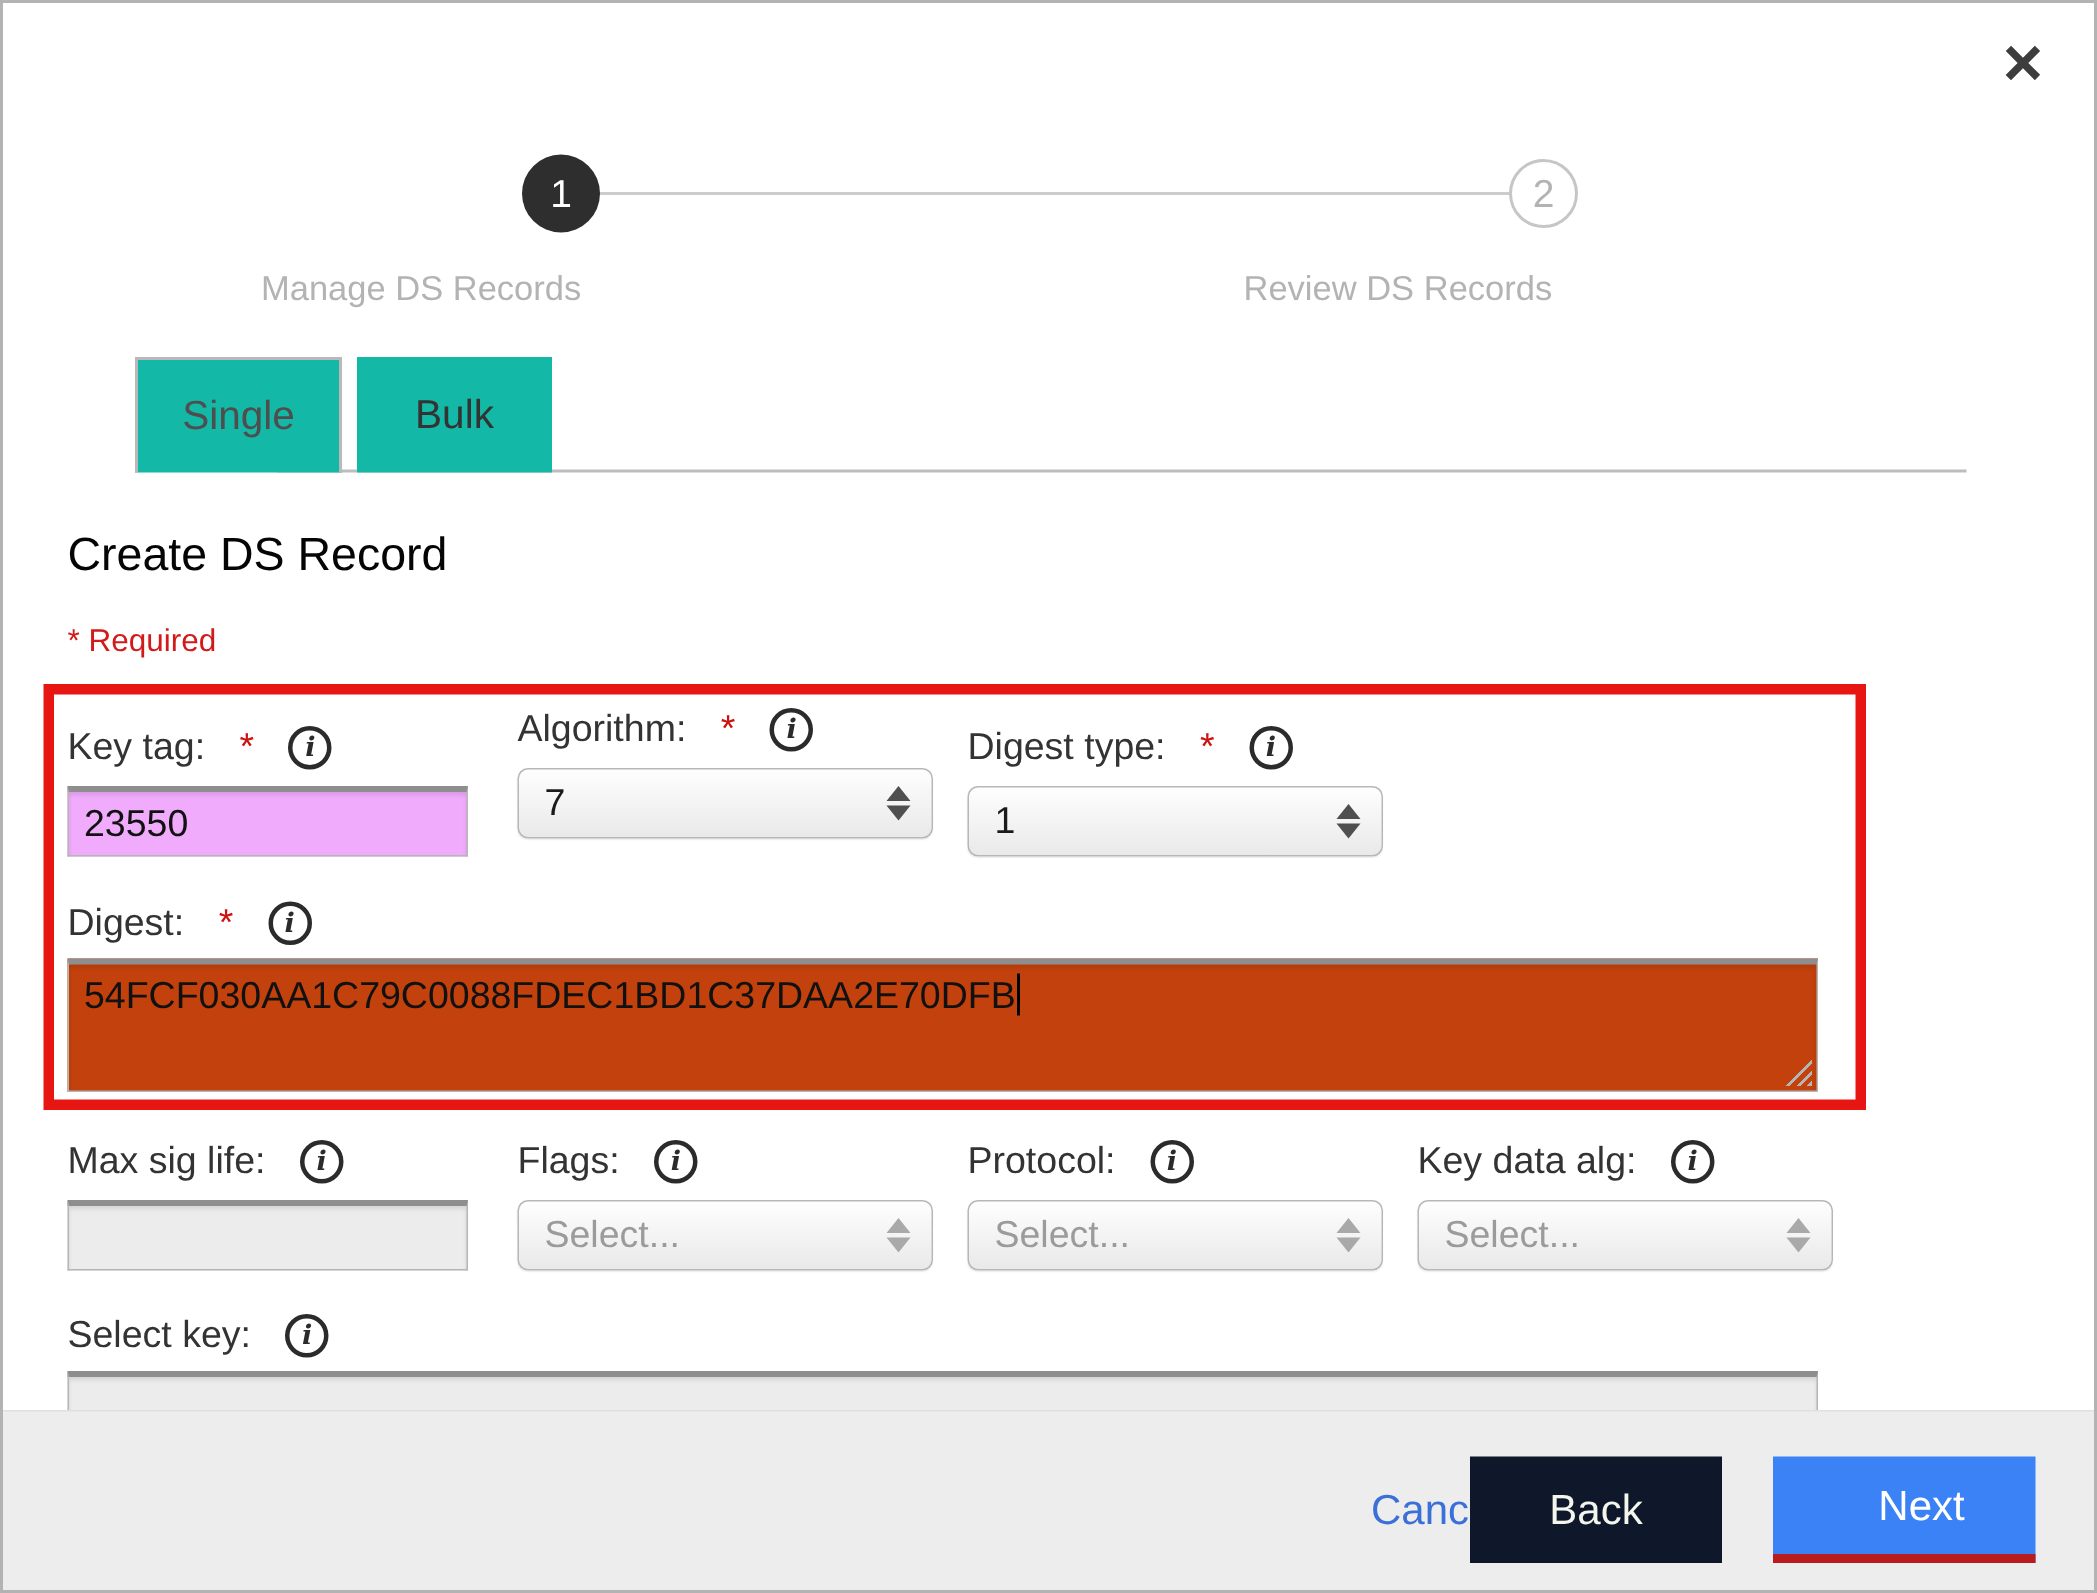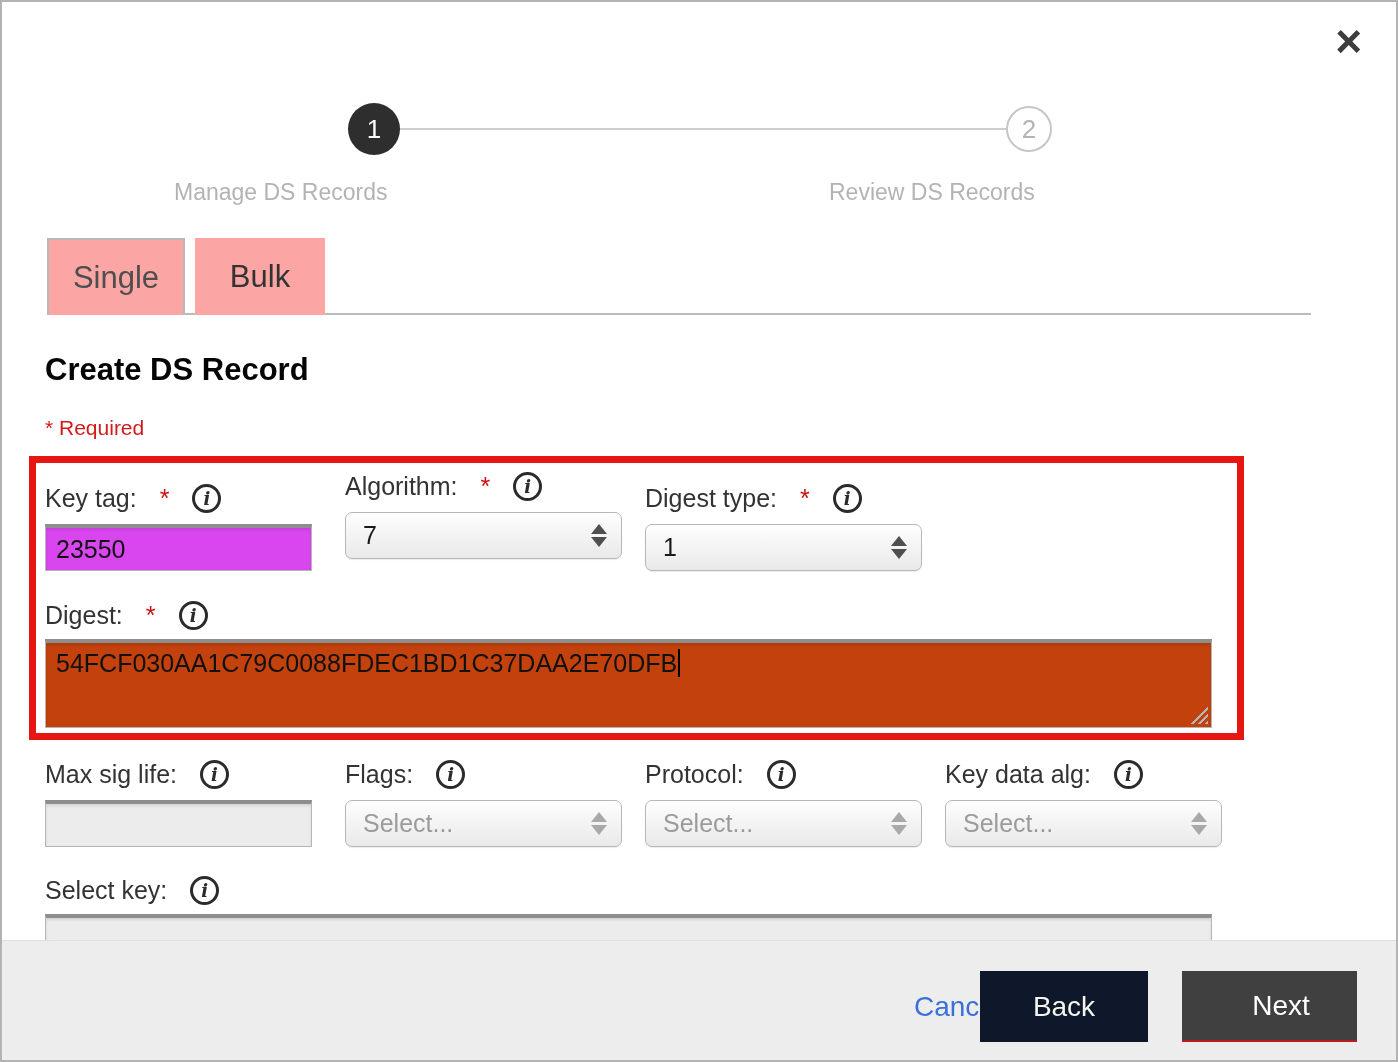--- a/index.html
+++ b/index.html
@@ -46,33 +46,33 @@
   .step-label.second { left: 827px; }
 
   
   .tab-rule {
     position: absolute; left: 183px; top: 311px;
     width: 1126px; height: 2px; background: #bdbdbd;
   }
   .tab {
     position: absolute; top: 236px; height: 77px;
     display: flex; align-items: center; justify-content: center;
-    font-size: 31px; cursor: pointer; background: #fca5a5;
+    font-size: 27px; cursor: pointer; background: #14b8a6; margin-left: 43px;
   }
   .tab.active {
     left: 45px; width: 138px;
     border: 2px solid #b9b9b9; border-bottom: none;
     color: #4e4e4e; z-index: 3;
   }
   .tab.plain { left: 193px; width: 130px; color: #333; }
 
   
   .page-title {
     position: absolute; left: 43px; top: 350px;
-    font-size: 31px; font-weight: 700; color: #050505;
+    font-size: 31px; font-weight: 400; color: #050505;
   }
   .required-note {
     position: absolute; left: 43px; top: 414px;
     font-size: 21px; color: #d31a1a;
   }
 
   
   .annotation {
     position: absolute; left: 27px; top: 454px;
     width: 1215px; height: 284px;
@@ -95,21 +95,21 @@
   .info-icon::before {
     content: "i";
     font-family: "DejaVu Serif", serif;
     font-style: italic; font-weight: 700;
     font-size: 18px; color: #2b2b2b; line-height: 1;
   }
 
   .text-input {
     display: block; width: 267px; height: 47px;
     font-family: "Liberation Sans", sans-serif; font-size: 25px; color: #111;
-    background: #d946ef;
+    background: #f0abfc;
     border: 1px solid #b6b6b6; border-top: 4px solid #8e8e8e;
     box-shadow: inset 0 2px 3px rgba(0,0,0,0.10);
     padding: 0 10px; border-radius: 0;
   }
   .text-input:disabled { background: #ececec; color: #888; }
 
   .select {
     display: flex; align-items: center; justify-content: space-between;
     width: 277px; height: 47px;
     border: 1px solid #b7b7b7; border-radius: 7px;
@@ -165,21 +165,21 @@
     position: absolute; top: 30px; height: 71px;
     display: flex; align-items: center; justify-content: center;
     font-size: 28px; border: none; font-family: "Liberation Sans", sans-serif;
   }
   .btn.back {
     left: 978px; width: 168px;
     background: #0f172a; color: #f3f6ed; cursor: default;
   }
   .btn.next {
     left: 1180px; width: 175px;
-    background: #404040; border-bottom: 2px solid #b91c1c;
+    background: #3b82f6; border-bottom: 6px solid #b91c1c;
     color: #fff; cursor: pointer; padding-left: 23px;
   }
 </style>
 </head>
 <body>
 
 <div class="modal">
 
   <button class="close-btn">×</button>
 

